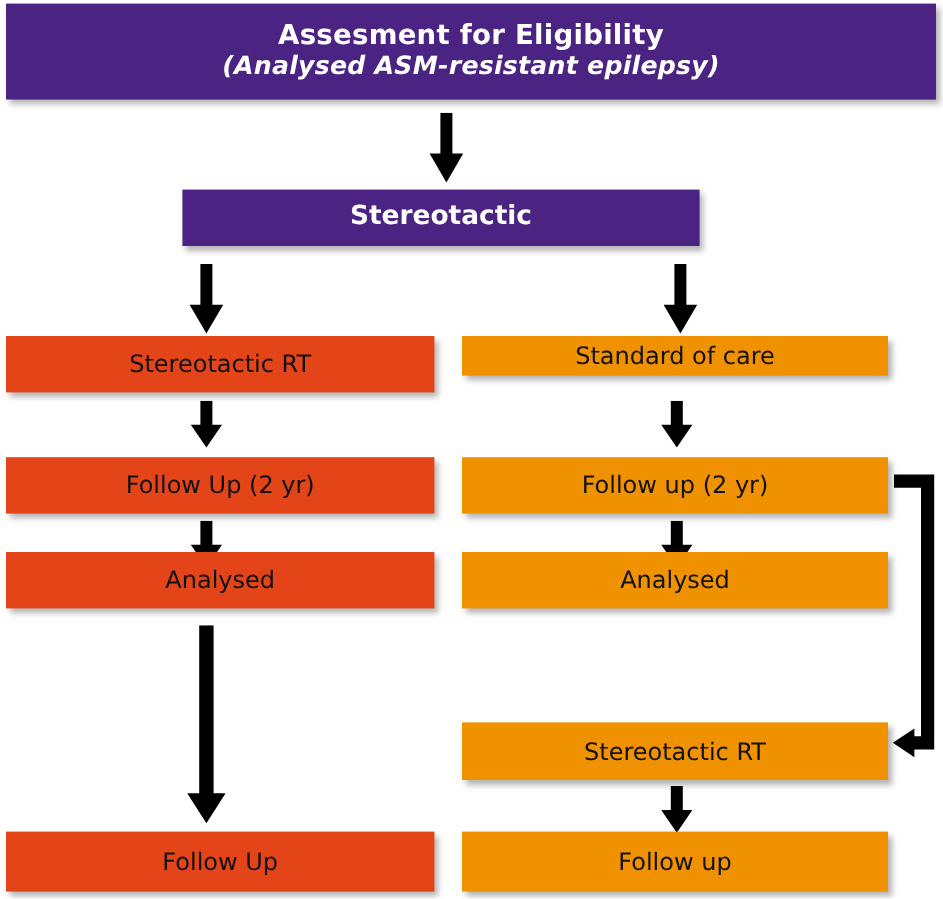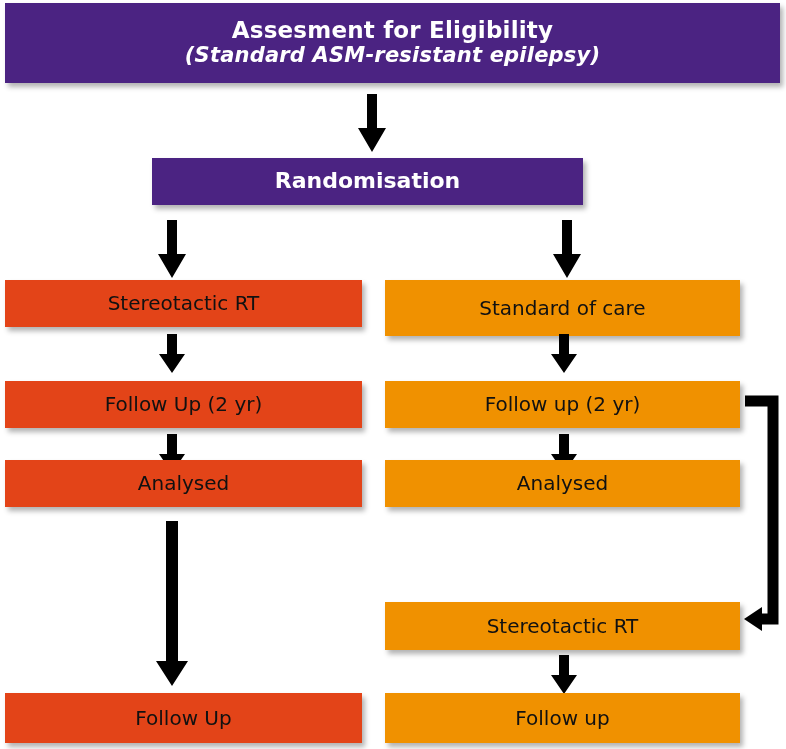--- a/index.html
+++ b/index.html
@@ -67,31 +67,31 @@
   }
   .bracket svg { display: block; }
 </style>
 </head>
 <body>
 
 <div id="canvas">
 
   <div class="node purple" style="left:5px; top:3px; width:775px; height:80px; flex-direction:column;">
     <span class="label title-line1">Assesment for Eligibility</span>
-    <span class="label title-line2">(Standard ASM-resistant epilepsy)</span>
+    <span class="label title-line2">(Analysed ASM-resistant epilepsy)</span>
   </div>
 
   <div class="arrow" style="left:358px; top:94px; width:28px; height:60px;">
     <svg width="28" height="60" viewBox="0 0 28 60">
       <polygon points="9,0 19,0 19,34 28,34 14,58 0,34 9,34" fill="#000000"></polygon>
     </svg>
   </div>
 
   <div class="node purple" style="left:152px; top:158px; width:431px; height:47px;">
-    <span class="label node-text on-purple">Randomisation</span>
+    <span class="label node-text on-purple">Stereotactic</span>
   </div>
 
   <div class="arrow" style="left:158px; top:220px; width:28px; height:60px;">
     <svg width="28" height="60" viewBox="0 0 28 60">
       <polygon points="9,0 19,0 19,34 28,34 14,58 0,34 9,34" fill="#000000"></polygon>
     </svg>
   </div>
 
   <div class="arrow" style="left:553px; top:220px; width:28px; height:60px;">
     <svg width="28" height="60" viewBox="0 0 28 60">
@@ -126,21 +126,21 @@
   <div class="arrow" style="left:156px; top:521px; width:32px; height:166px;">
     <svg width="32" height="166" viewBox="0 0 32 166">
       <polygon points="10,0 22,0 22,140 32,140 16,165 0,140 10,140" fill="#000000"></polygon>
     </svg>
   </div>
 
   <div class="node red" style="left:5px; top:693px; width:357px; height:50px;">
     <span class="label node-text">Follow Up</span>
   </div>
 
-  <div class="node orange" style="left:385px; top:280px; width:355px; height:56px;">
+  <div class="node orange" style="left:385px; top:280px; width:355px; height:33px;">
     <span class="label node-text">Standard of care</span>
   </div>
 
   <div class="arrow" style="left:551px; top:334px; width:26px; height:40px;">
     <svg width="26" height="40" viewBox="0 0 26 40">
       <polygon points="8,0 18,0 18,20 26,20 13,39 0,20 8,20" fill="#000000"></polygon>
     </svg>
   </div>
 
   <div class="node orange" style="left:385px; top:381px; width:355px; height:47px;">

